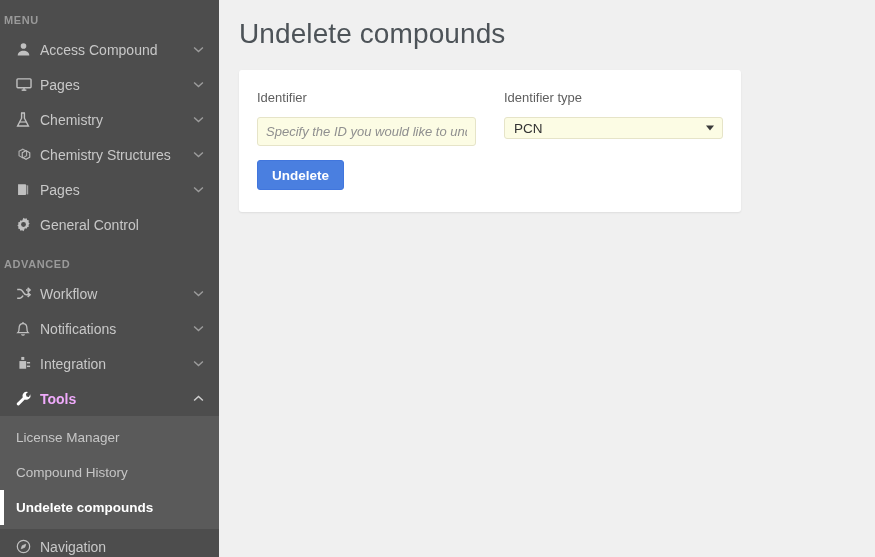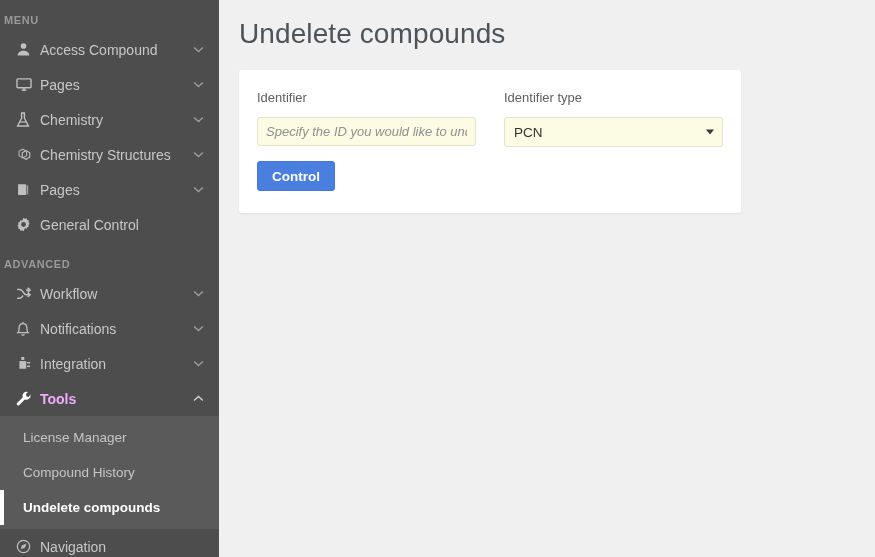--- a/index.html
+++ b/index.html
@@ -62,21 +62,21 @@
   .nav-item.active { color: #f0abfc; font-weight: bold; }
   .nav-item.active .ico { color: #ffffff; }
   .nav-item.active .chev { color: #cfcfcf; }
 
   
   #submenu { background: #5a5a5a; padding: 4px 0 4px 0; }
   .sub-item {
     display: flex;
     align-items: center;
     height: 35px;
-    padding-left: 23px;
+    padding-left: 16px;
     color: #c6c6c6;
     font-size: 13.5px;
     cursor: pointer;
     position: relative;
     user-select: none;
     white-space: nowrap;
   }
   .sub-item.current {
     color: #ffffff;
     font-weight: bold;
@@ -132,21 +132,21 @@
     font-family: "Liberation Sans", sans-serif;
     outline: none;
     width: 100%;
   }
   .txt-input::placeholder {
     color: #8f8f8f;
     font-style: italic;
   }
   .sel-wrap { position: relative; width: 100%; }
   .sel-input {
-    height: 30px;
+    height: 22px;
     border: 1px solid #e6e4c8;
     border-radius: 3px;
     background: #fcfce4;
     padding: 0 26px 0 9px;
     font-size: 13.5px;
     color: #333;
     display: flex;
     align-items: center;
     width: 100%;
     cursor: pointer;
@@ -382,18 +382,18 @@
           <div class="sel-wrap">
             <div class="sel-input">
               <span>PCN</span>
             </div>
             <span class="sel-caret"></span>
           </div>
         </div>
 
       </div>
 
-      <button id="undelete-btn">Control</button>
+      <button id="undelete-btn">Undelete</button>
     </section>
 
   </main>
 
 </div>
 
 </body></html>

